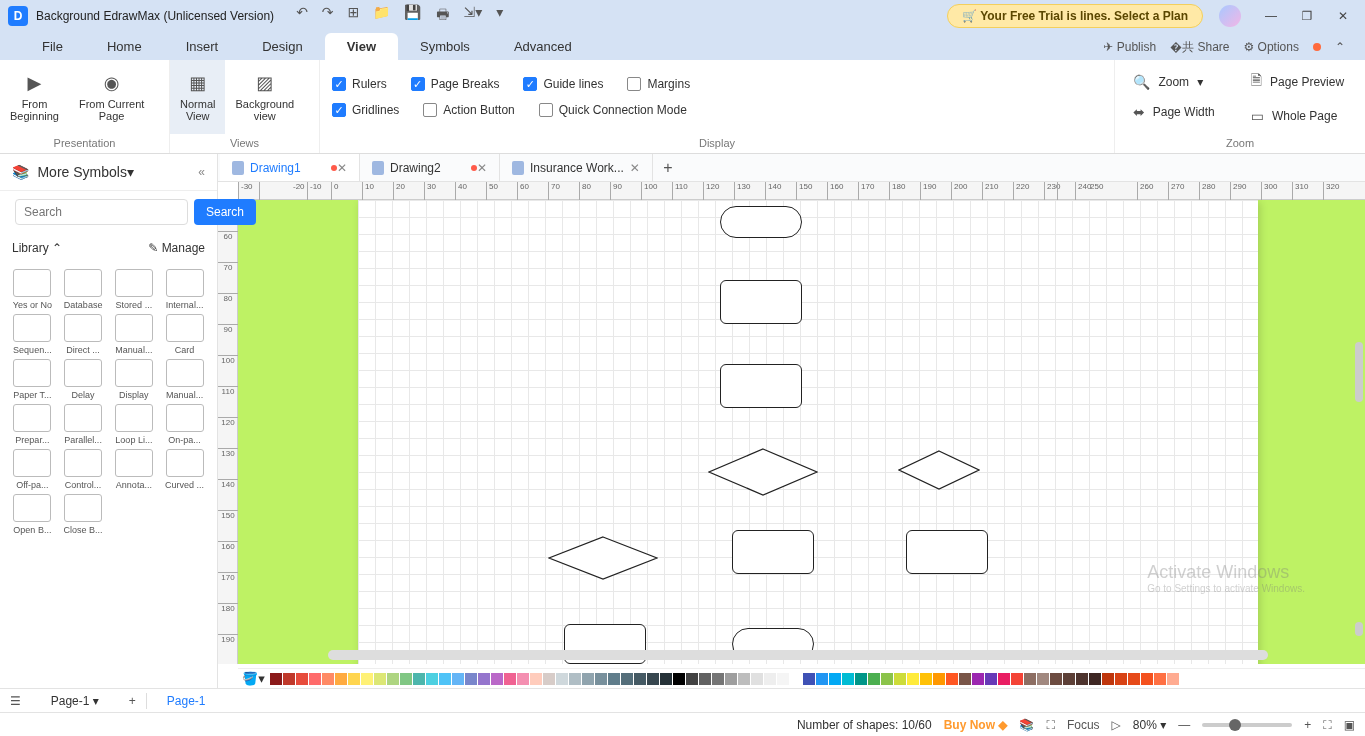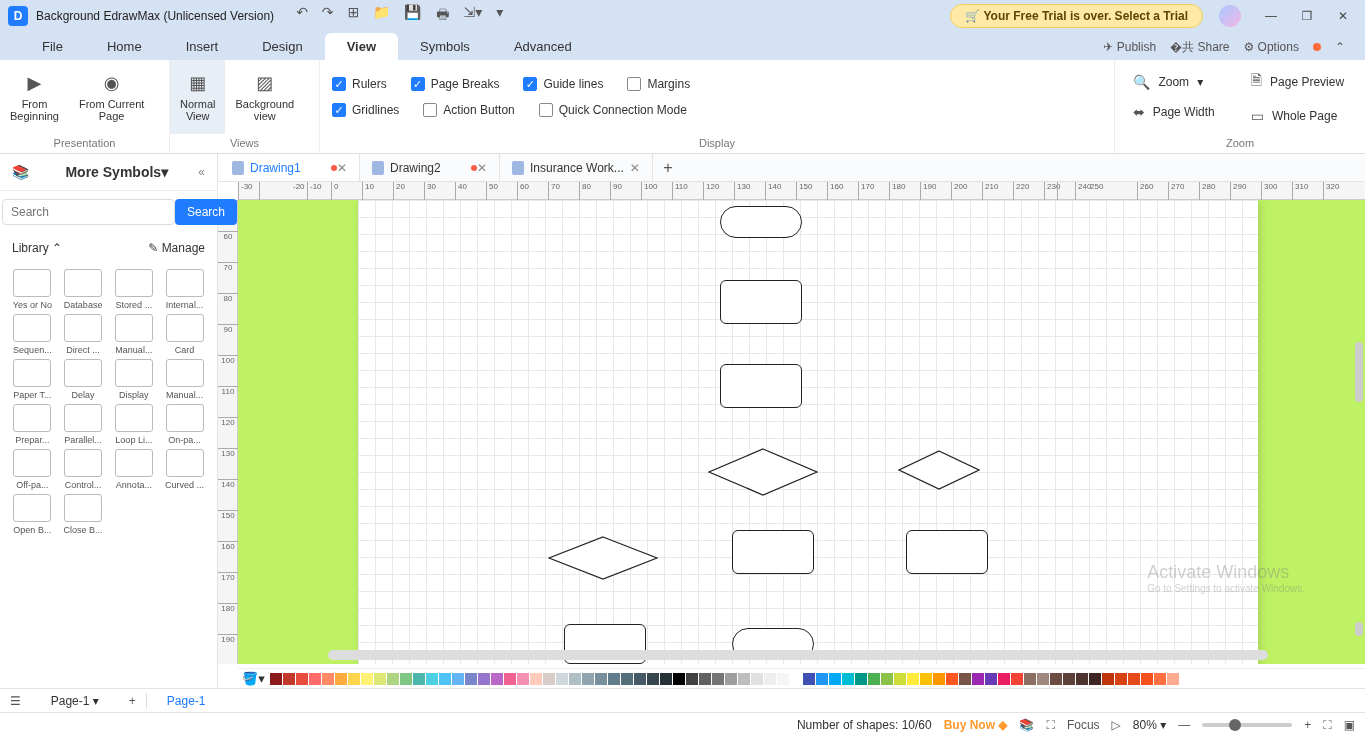--- a/index.html
+++ b/index.html
@@ -48,23 +48,23 @@
 .doctab .dot { position: absolute; right: 22px; width: 6px; height: 6px; border-radius: 50%; }
 .doctab .dot.red { background: #ff5b4a; }
 .doctab .close { margin-left: auto; color: #888; }
 .doctab .dico { width: 12px; height: 14px; background: #9fb8e1; border-radius: 2px; }
 .doctabs .add { width: 30px; display: flex; align-items: center; justify-content: center; font-size: 16px; color: #555; cursor: pointer; }
 
 
 .side { width: 218px; background: #fff; border-right: 1px solid #e3e3e3; display: flex; flex-direction: column; position: absolute; top: 154px; bottom: 48px; left: 0; z-index: 5; }
 .side-head { display: flex; align-items: center; gap: 8px; padding: 10px 12px; border-bottom: 1px solid #eee; }
 .side-head .ico { font-size: 14px; }
-.side-head .txt { font-weight: 700; font-size: 14px; flex: 1; margin-left: 28px; }
+.side-head .txt { font-weight: 400; font-size: 14px; flex: 1; }
 .side-head .collapse { color: #888; cursor: pointer; }
-.side-search { display: flex; padding: 8px 2px; gap: 0; }
+.side-search { display: flex; padding: 8px 15px; gap: 6px; }
 .side-search input { flex: 1; border: 1px solid #ddd; border-radius: 4px; padding: 5px 8px; font-size: 12px; }
 .side-search button { background: #1f7cff; color: #fff; border: none; border-radius: 4px; padding: 5px 12px; font-size: 12px; cursor: pointer; }
 .side-lib { display: flex; justify-content: space-between; padding: 8px 12px; font-size: 12px; color: #333; }
 .side-lib span { cursor: pointer; }
 .shape-grid { display: grid; grid-template-columns: repeat(4, 1fr); gap: 4px 2px; padding: 6px 8px; overflow-y: auto; }
 .shape-cell { display: flex; flex-direction: column; align-items: center; gap: 3px; cursor: pointer; }
 .shape-cell .sbox { width: 38px; height: 28px; border: 1px solid #bbb; border-radius: 3px; background: #fff; display: flex; align-items: center; justify-content: center; font-size: 8px; color: #888; }
 .shape-cell .slabel { font-size: 9px; color: #555; text-align: center; white-space: nowrap; overflow: hidden; text-overflow: ellipsis; width: 44px; }
 
 
@@ -118,21 +118,21 @@
     <span>↶</span>
     <span>↷</span>
     <span>⊞</span>
     <span>📁</span>
     <span>💾</span>
     <span>🖶</span>
     <span>⇲▾</span>
     <span>▾</span>
   </div>
   <div class="spacer"></div>
-  <div class="trial">🛒 <span>Your Free Trial is over. Select a Trial</span></div>
+  <div class="trial">🛒 <span>Your Free Trial is lines. Select a Plan</span></div>
   <div class="avatar"></div>
   <div class="winbtn">—</div>
   <div class="winbtn">❐</div>
   <div class="winbtn">✕</div>
 </div>
 
 <div class="menubar">
   <div class="menuitem">File</div>
   <div class="menuitem">Home</div>
   <div class="menuitem">Insert</div>

